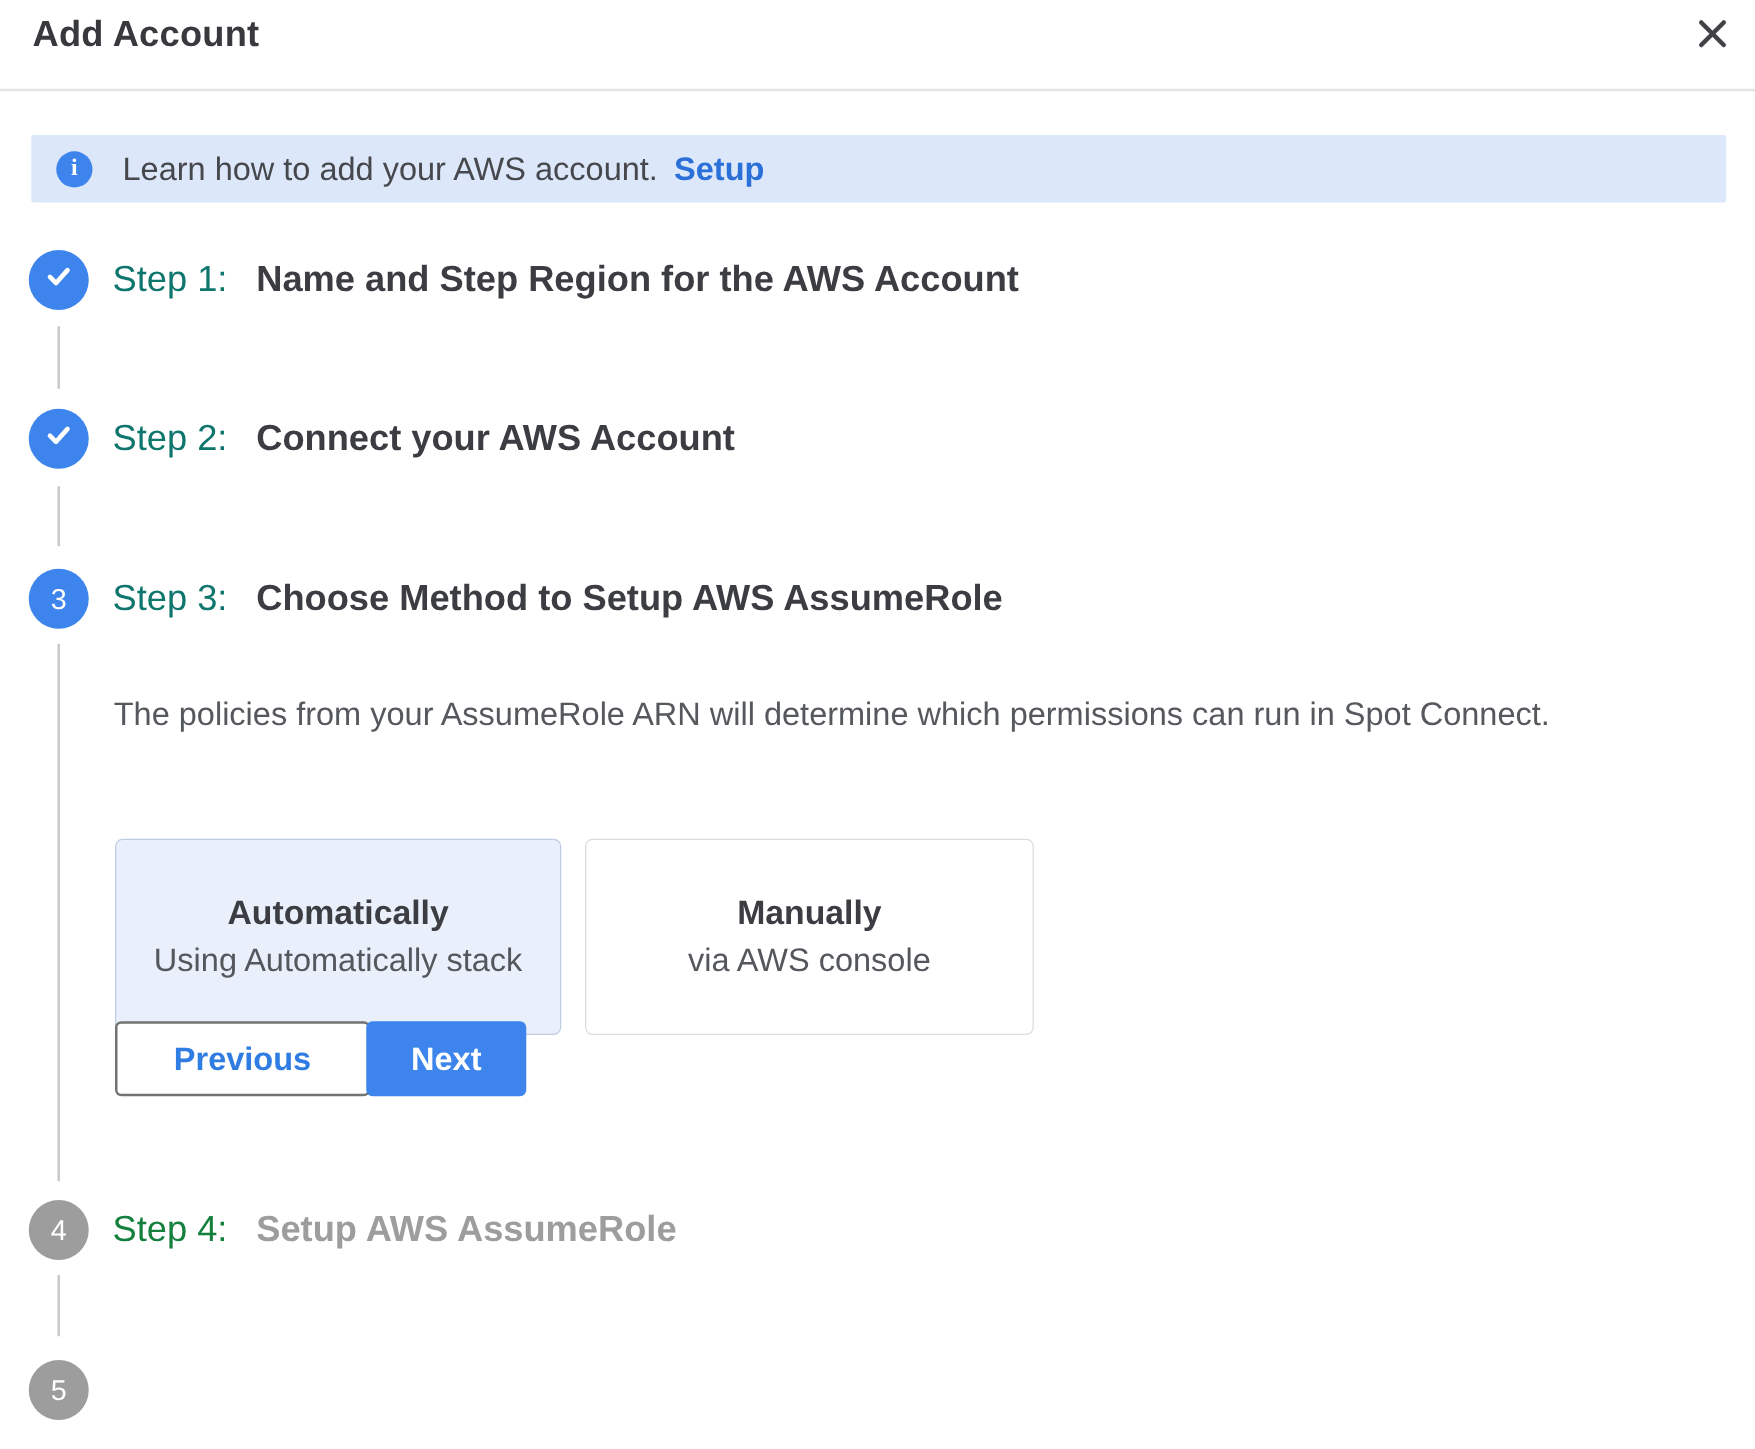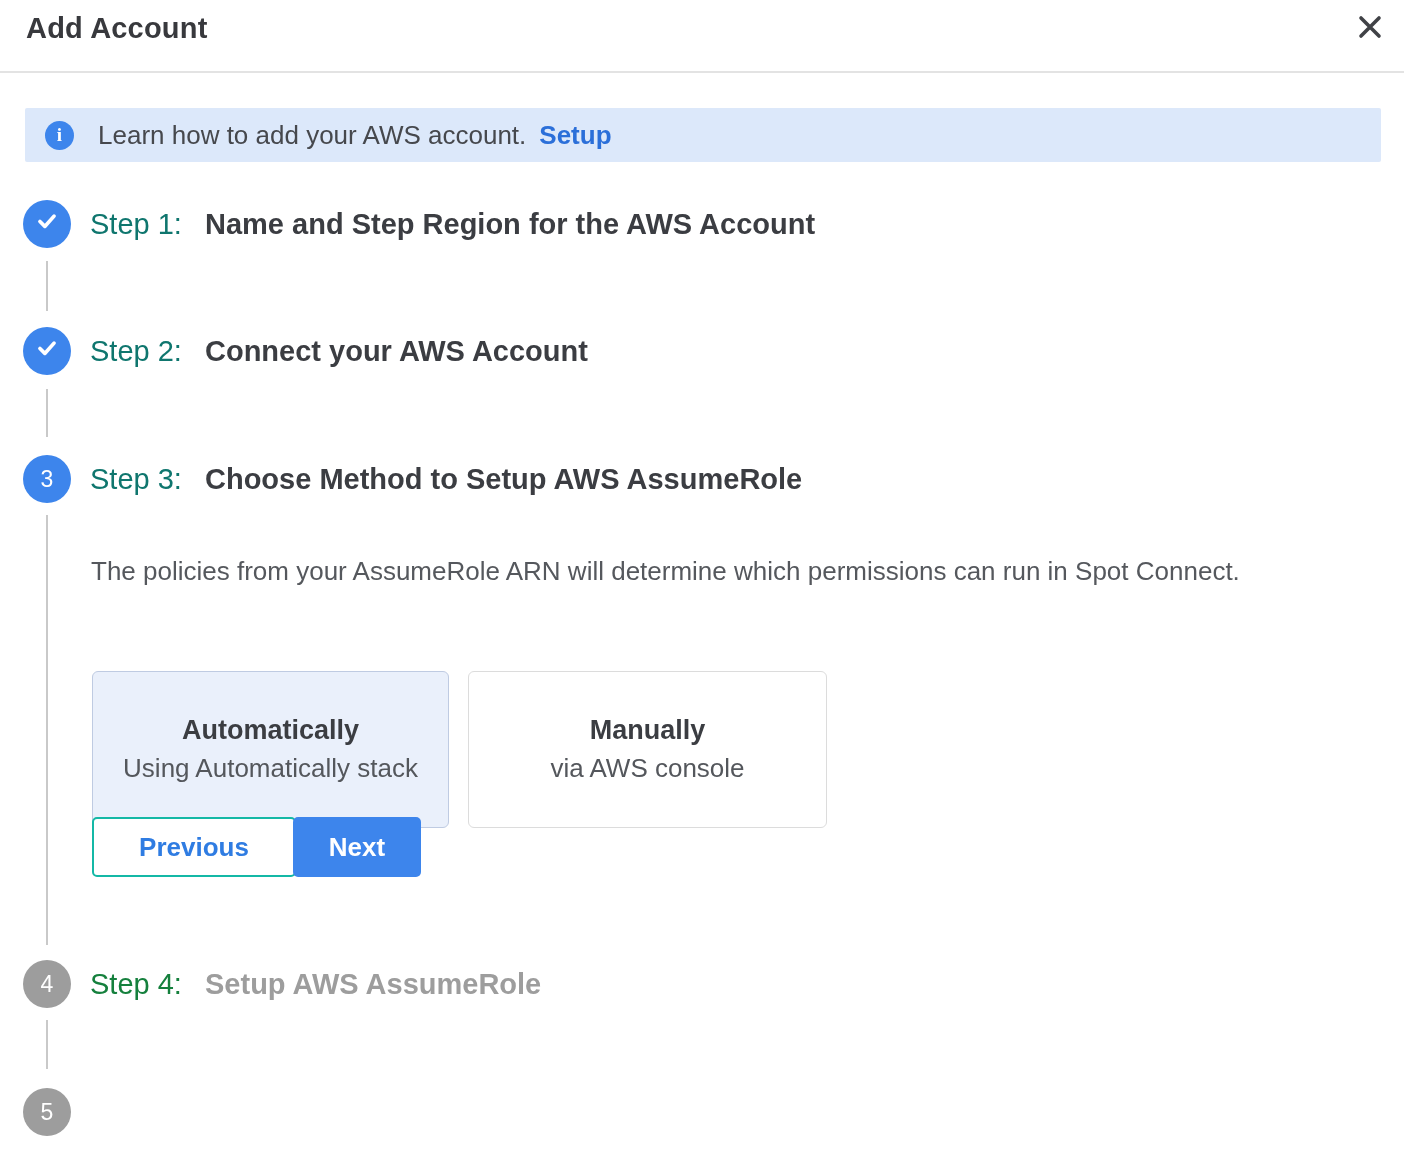--- a/index.html
+++ b/index.html
@@ -169,21 +169,21 @@
     border-radius: 5px;
     font-family: inherit;
     font-size: 26px;
     font-weight: 700;
     cursor: pointer;
     display: flex; align-items: center; justify-content: center;
   }
   .btn-previous {
     left: 92px; width: 204px;
     background: #ffffff;
-    border: 2px solid #14b8a6;
+    border: 2px solid #737373;
     color: #2f7ce2;
   }
   .btn-next {
     left: 293px; width: 128px;
     background: #3d85ec;
     border: none;
     color: #ffffff;
   }
 </style>
 </head>

